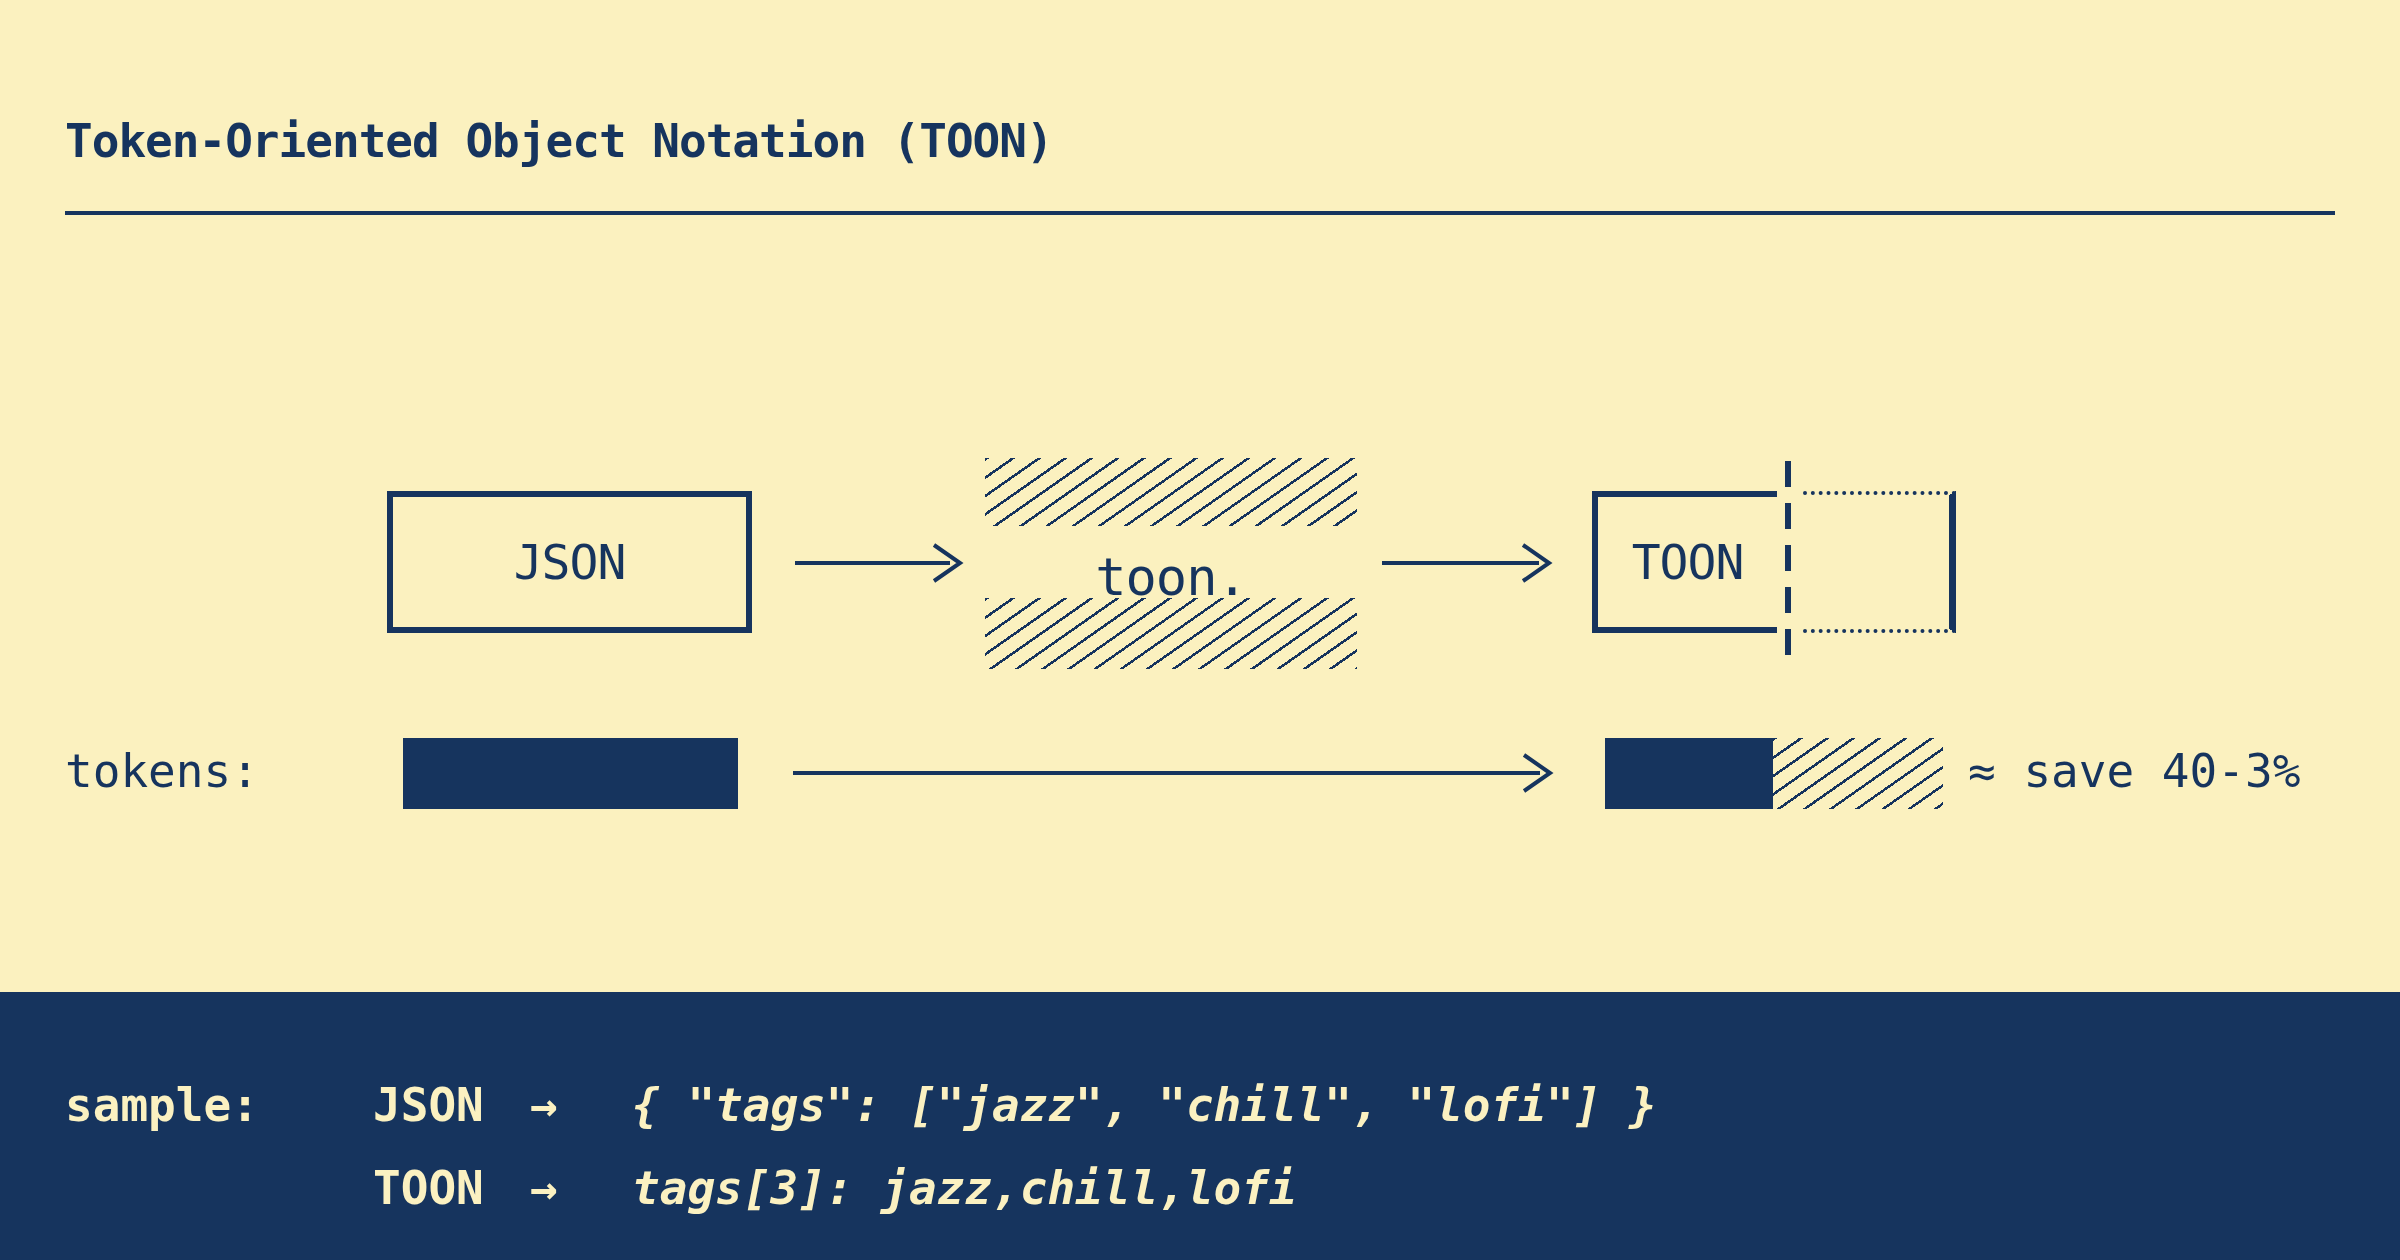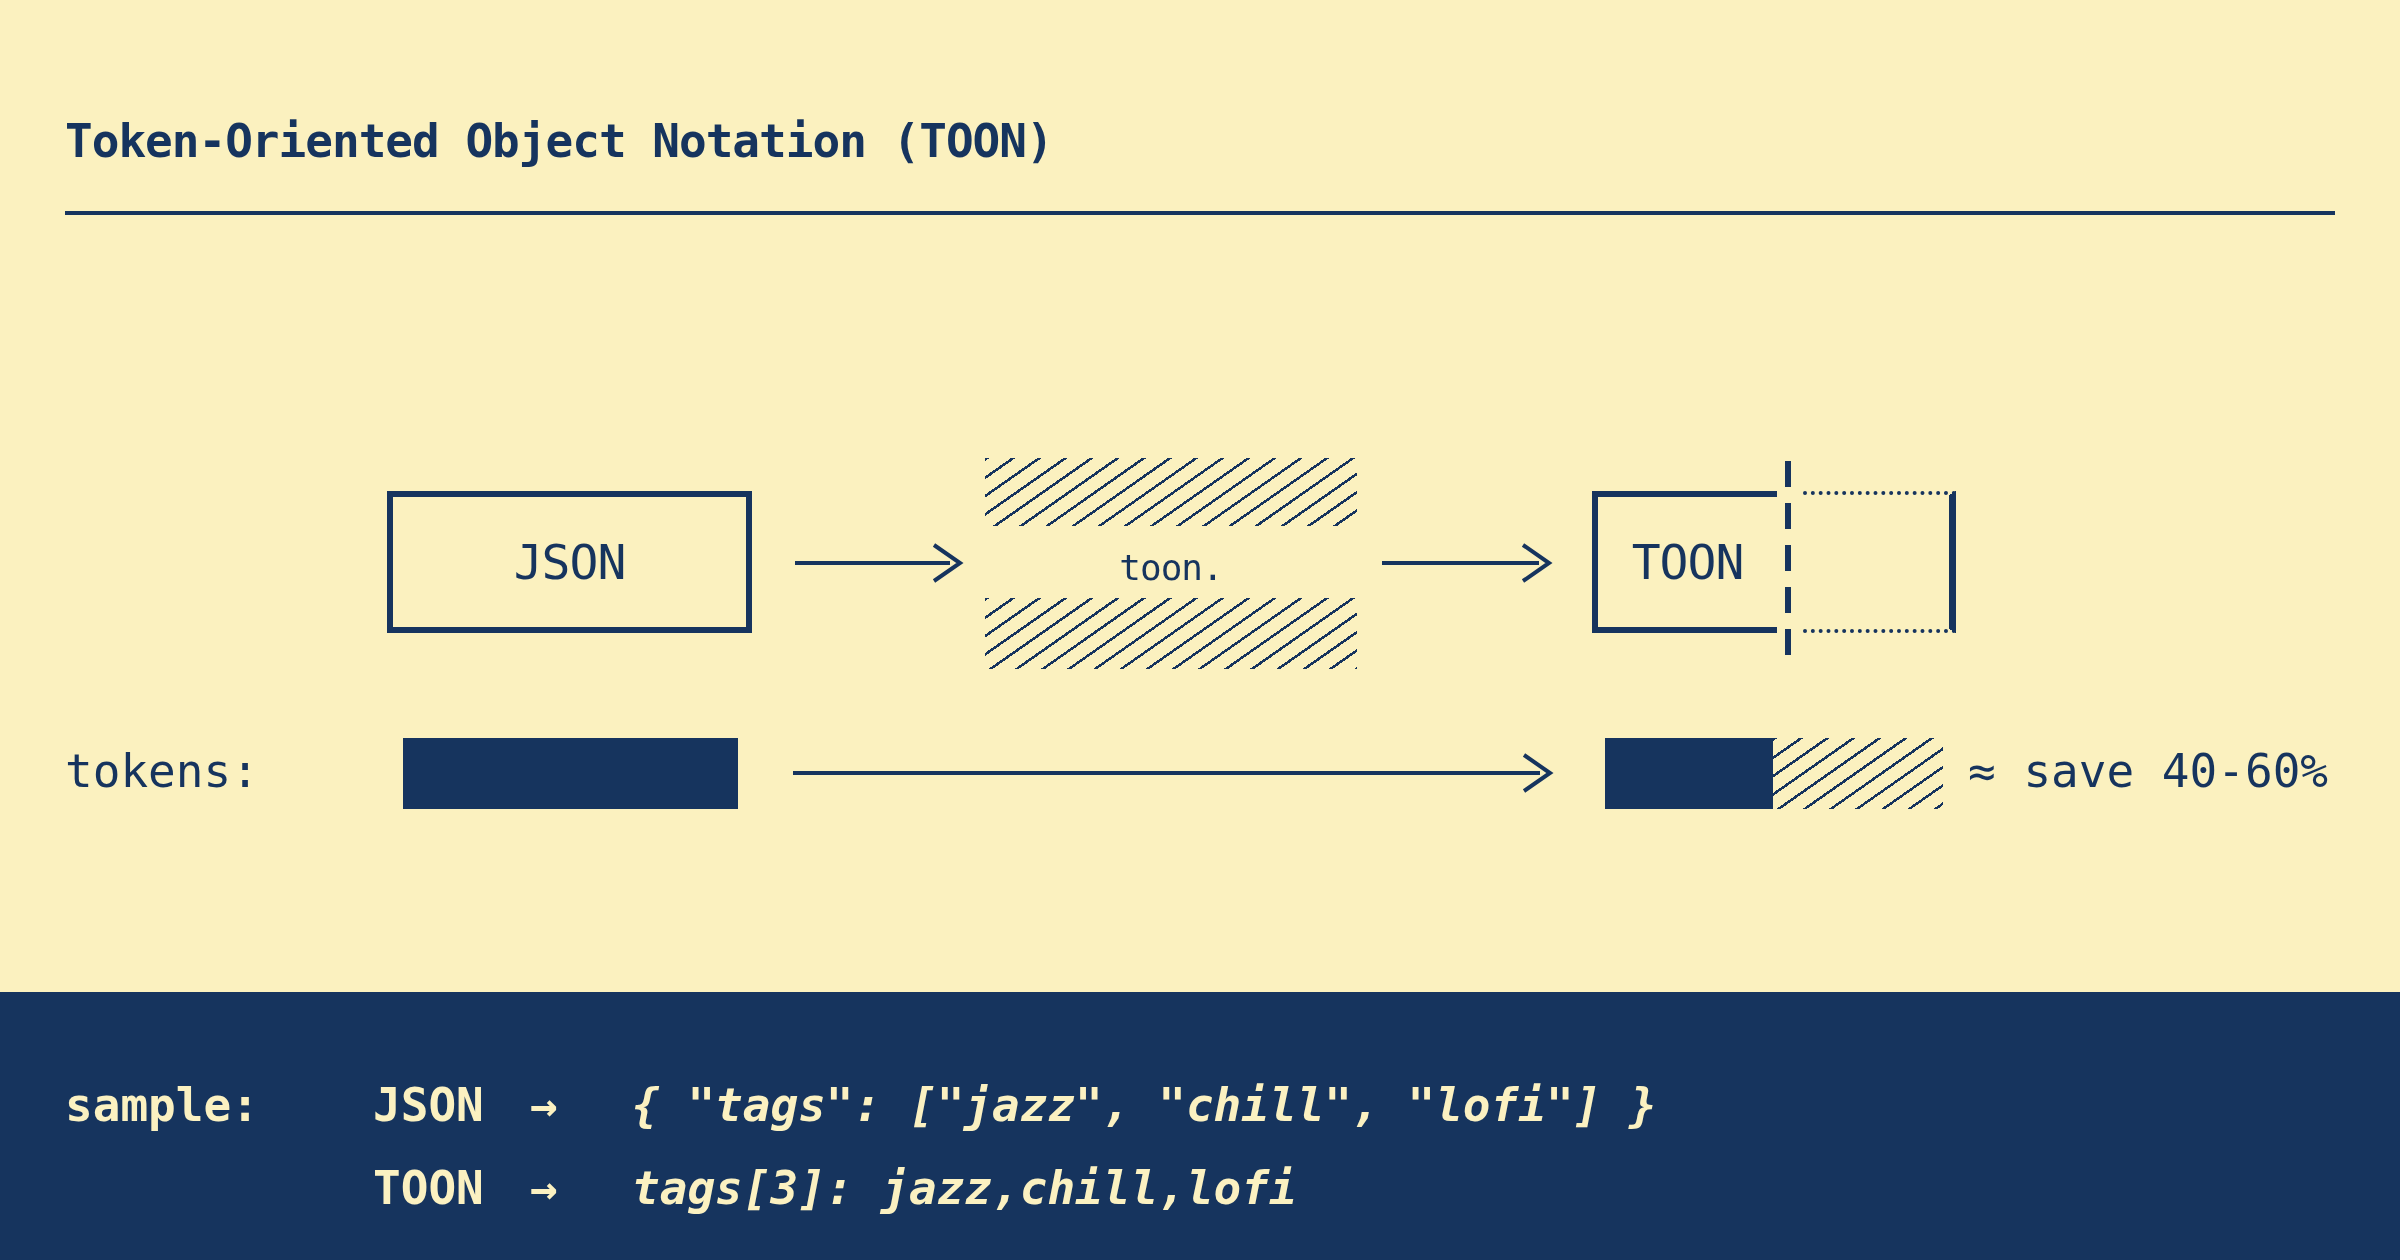--- a/index.html
+++ b/index.html
@@ -44,23 +44,23 @@
   }
   .hatch{
     background-image:repeating-linear-gradient(
       145deg,
       var(--ink) 0px, var(--ink) 2.5px,
       transparent 2.5px, transparent 15px);
   }
   .hatch-top{position:absolute;left:985px;top:422px;width:372px;height:68px;}
   .hatch-bottom{position:absolute;left:985px;top:562px;width:372px;height:71px;}
   .encode-label{
-    position:absolute;left:975px;top:492px;width:392px;height:60px;
+    position:absolute;left:975px;top:511px;width:392px;height:60px;
     display:flex;align-items:flex-end;justify-content:center;
-    font-size:36px;letter-spacing:-1px;white-space:pre;
+    font-size:52px;letter-spacing:-1px;white-space:pre;
   }
   .encode-label .it{font-style:italic;}
   .mono-label{
     position:absolute;font-size:46px;line-height:46px;white-space:pre;text-align:center;
   }
   .tokens-label{left:65px;top:712px;}
   .save-label{left:1968px;top:712px;}
   .bar{position:absolute;top:702px;height:71px;background:var(--ink);}
   .bar-json{left:403px;width:335px;}
   .bar-toon{left:1605px;width:168px;}
@@ -96,21 +96,21 @@
 
   <div class="box toon-box">
     <span>TOON</span>
   </div>
   <div class="ghost-box"></div>
 
   <div class="mono-label tokens-label">tokens:</div>
   <div class="bar bar-json"></div>
   <div class="bar bar-toon"></div>
   <div class="hatch bar-toon-hatch"></div>
-  <div class="mono-label save-label">≈ save 40-60%</div>
+  <div class="mono-label save-label">≈ save 40-3%</div>
 
   <svg class="overlay" width="2400" height="1260" viewBox="0 0 2400 1260">
     <g stroke="#16345E" stroke-width="4" fill="none">
       <g>
         <line x1="795" y1="527" x2="950" y2="527"></line>
         <polyline points="934,509 960,527 934,545"></polyline>
       </g>
       <g>
         <line x1="1382" y1="527" x2="1539" y2="527"></line>
         <polyline points="1523,509 1549,527 1523,545"></polyline>

